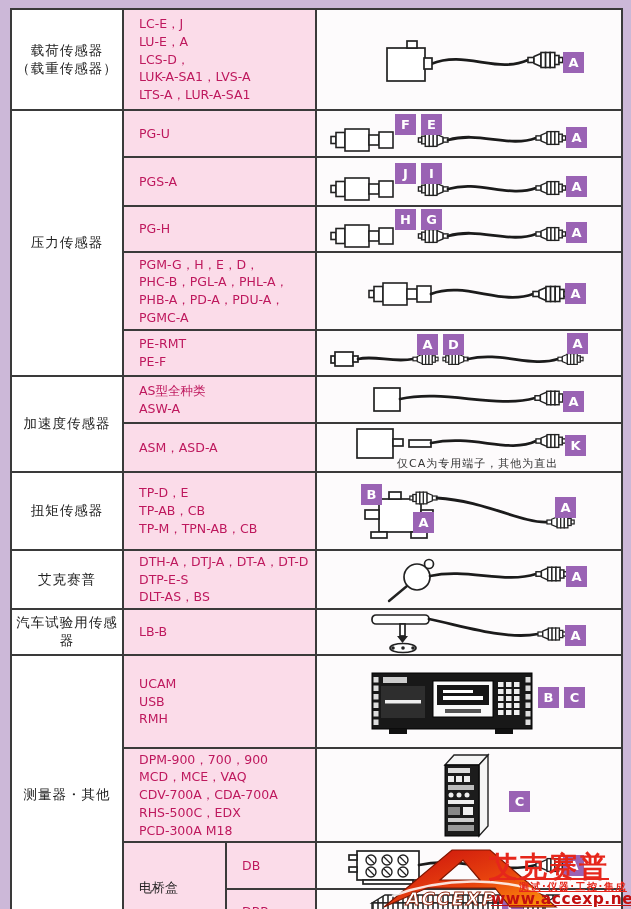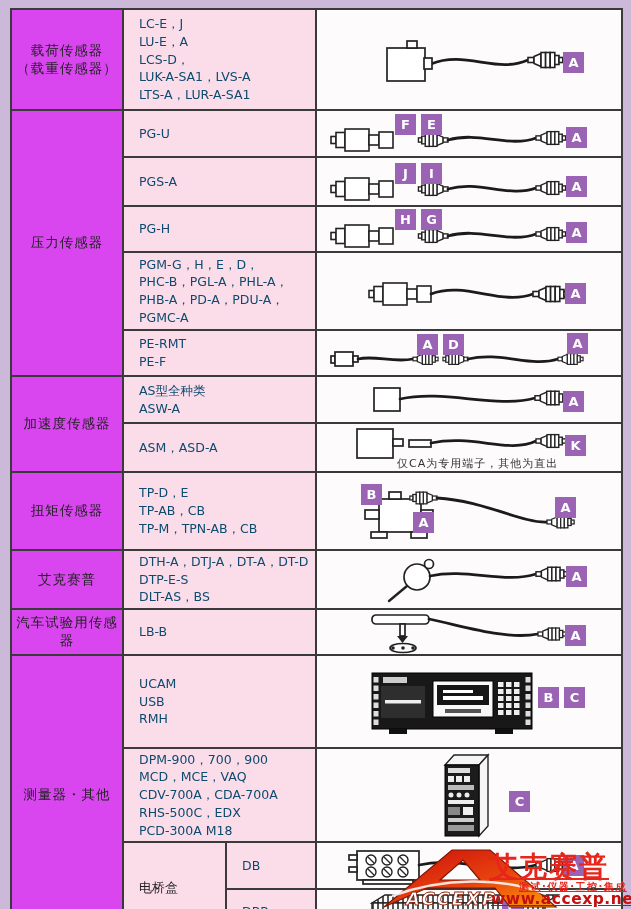--- a/index.html
+++ b/index.html
@@ -1,21 +1,21 @@
 <!DOCTYPE html>
 <html><head>
 <meta charset="utf-8">
 <style>
   html,body{margin:0;padding:0;}
   body{font-family:"DejaVu Sans","Liberation Sans",sans-serif;}
   .page{position:relative;width:631px;height:909px;background:#ccb8d8;overflow:hidden;}
   table.cat{position:absolute;left:10px;top:8px;border-collapse:collapse;table-layout:fixed;width:611px;}
   td{border:2px solid #3a3a3a;padding:0;vertical-align:middle;}
-  td.cat-cell{background:#d946ef;text-align:center;font-size:13.5px;color:#222;letter-spacing:1px;}
-  td.model-cell{background:#fbdce9;font-size:12.5px;color:#0c4a6e;overflow:hidden;}
+  td.cat-cell{background:#ffffff;text-align:center;font-size:13.5px;color:#222;letter-spacing:1px;}
+  td.model-cell{background:#fbdce9;font-size:12.5px;color:#be185d;overflow:hidden;}
   td.model-cell .mline{padding-left:15px;line-height:1.42;white-space:nowrap;}
   td.bridge-cell{background:#fbdce9;font-size:13px;color:#1e1e1e;}
   td.bridge-cell .mline{padding-left:15px;}
   td.diag-cell{background:#fdfbfc;padding:0;}
   .dwrap{position:relative;width:306px;margin:0 auto;}
   svg.art{position:absolute;left:0;top:0;}
   .ln{fill:#fff;stroke:#222;stroke-width:1.7;}
   .cable{fill:none;stroke:#1b1b1b;stroke-width:2.8;stroke-linecap:round;}
   .badge{position:absolute;width:21px;height:21px;background:#9a63b4;color:#fff;
          font-weight:bold;font-size:13px;line-height:21px;text-align:center;z-index:3;}

